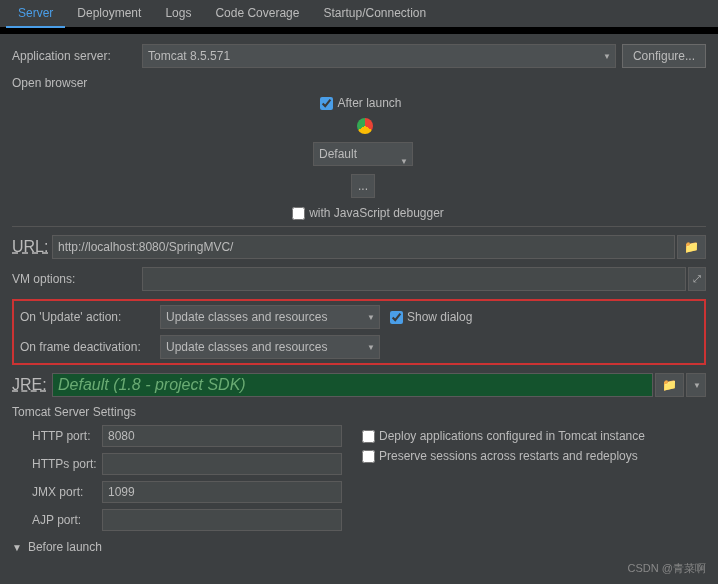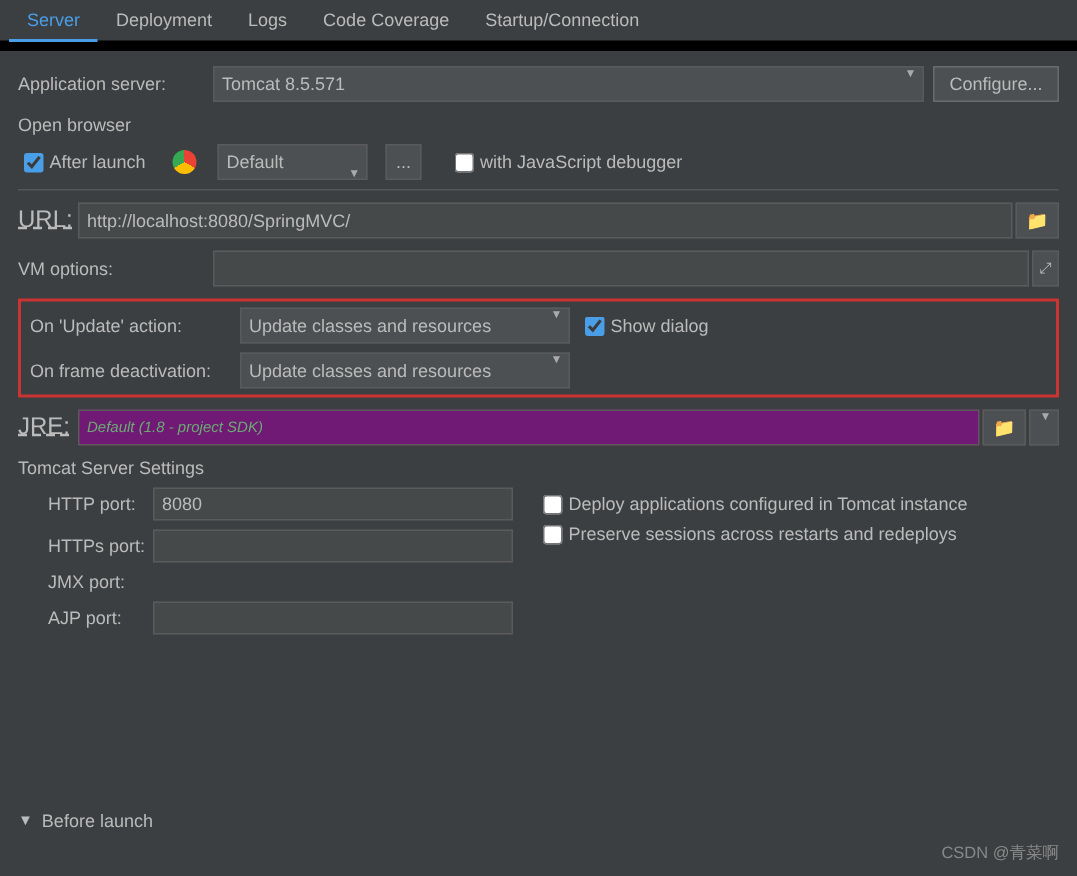--- a/index.html
+++ b/index.html
@@ -77,20 +77,21 @@
       outline: none;
       appearance: none;
       -webkit-appearance: none;
       cursor: pointer;
       padding-right: 20px;
       position: relative;
     }
     .select-wrapper {
       position: relative;
       display: inline-flex;
+      align-items: center;
     }
     .select-wrapper::after {
       content: '▼';
       font-size: 8px;
       position: absolute;
       right: 5px;
       color: #aaa;
       pointer-events: none;
     }
 
@@ -218,24 +219,24 @@
     }
     .jre-label {
       min-width: 40px;
       color: #bbbbbb;
       font-size: 16px;
       text-decoration: underline;
       text-decoration-style: dashed;
     }
     .jre-input {
       flex: 1;
-      background: #701a75;
+      background: #14532d;
       border: 1px solid #5a5a5a;
       color: #6aab73;
-      font-size: 10px;
+      font-size: 16px;
       padding: 2px 5px;
       height: 24px;
       outline: none;
       font-style: italic;
     }
 
     
     .server-settings {
       margin-top: 4px;
     }
@@ -299,20 +300,21 @@
 
     
     .open-browser-section {
       margin-bottom: 6px;
     }
     .open-browser-row {
       display: flex;
       align-items: center;
       gap: 8px;
       padding-left: 4px;
+      flex-direction: column;
     }
     .chrome-icon {
       display: inline-block;
       width: 16px;
       height: 16px;
       border-radius: 50%;
       background: conic-gradient(#ea4335 0deg 120deg, #fbbc04 120deg 240deg, #34a853 240deg 360deg);
       position: relative;
       margin-right: 2px;
       vertical-align: middle;
@@ -452,20 +454,21 @@
           <input type="text" class="port-input" value="8080" style="">
         </div>
 
         <div class="port-row">
           <span class="port-label">HTTPs port:</span>
           <input type="text" class="port-input" value="" style="">
         </div>
 
         <div class="port-row">
           <span class="port-label">JMX port:</span>
+          <input type="text" class="port-input" value="1099" style="">
         </div>
 
         <div class="port-row">
           <span class="port-label">AJP port:</span>
           <input type="text" class="port-input" value="" style="">
         </div>
       </div>
 
       <div class="right-options" style="padding-top:4px;">
         <label class="checkbox-wrapper">

